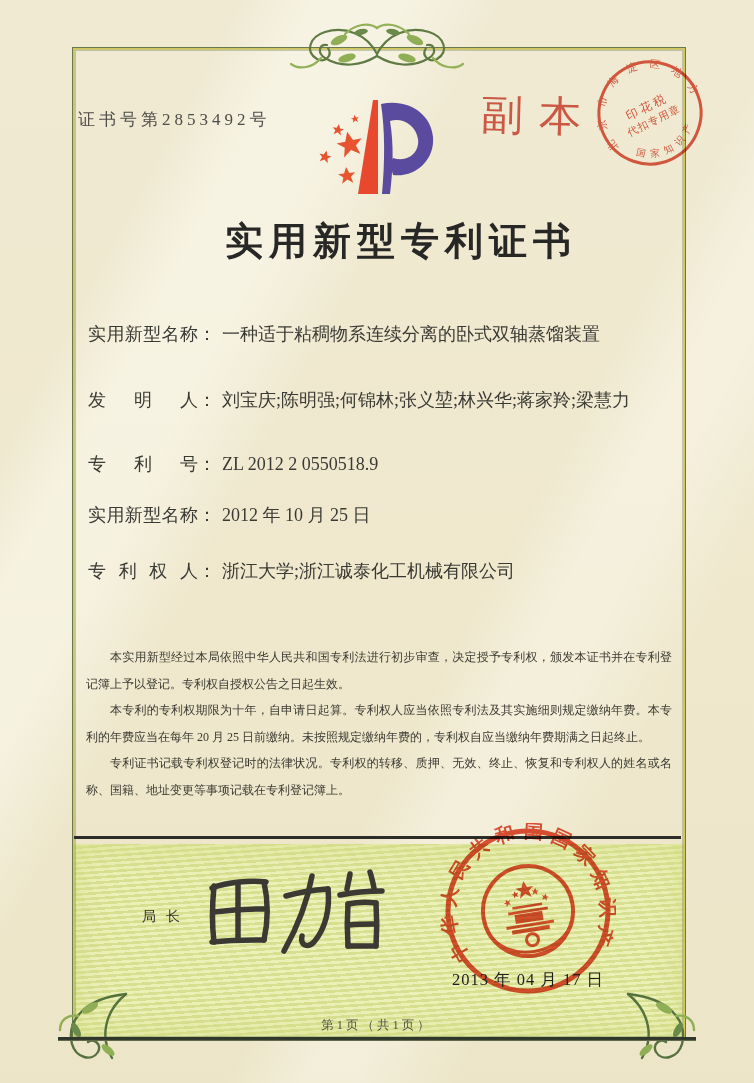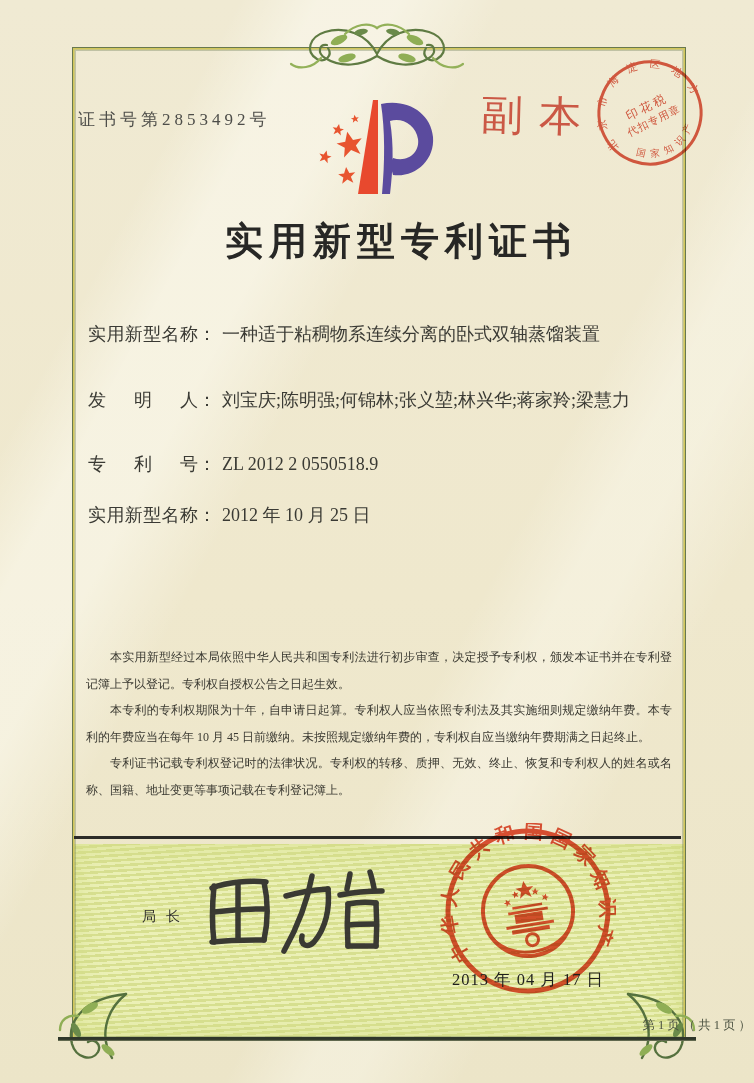--- a/index.html
+++ b/index.html
@@ -64,21 +64,21 @@
     position:absolute;left:142px;top:908px;
     font-size:14px;letter-spacing:10px;color:#33322e;
   }
   .signature{position:absolute;left:198px;top:856px;width:190px;height:108px;}
   .national-seal{position:absolute;left:440px;top:823px;width:176px;height:176px;mix-blend-mode:multiply;}
   .seal-date{
     position:absolute;left:440px;top:969px;width:176px;text-align:center;
     font-size:16.5px;letter-spacing:1px;color:#1f1f1d;
   }
   .footer{
-    position:absolute;left:0;top:1017px;width:754px;text-align:right;
+    position:absolute;left:0;top:1017px;width:754px;text-align:center;
     font-size:12.5px;letter-spacing:3px;color:#4c5342;
   }
   svg text{font-family:"Liberation Serif", serif;}
 </style>
 </head>
 <body>
 
 <div class="page">
 
   <svg width="0" height="0" style="position:absolute">
@@ -163,24 +163,27 @@
   </div>
   <div class="field f1">
     <span class="flabel">发明人</span><span class="fcolon">：</span><span class="fvalue">刘宝庆;陈明强;何锦林;张义堃;林兴华;蒋家羚;梁慧力</span>
   </div>
   <div class="field f2">
     <span class="flabel">专利号</span><span class="fcolon">：</span><span class="fvalue">ZL 2012 2 0550518.9</span>
   </div>
   <div class="field f3">
     <span class="flabel">实用新型名称</span><span class="fcolon">：</span><span class="fvalue">2012 年 10 月 25 日</span>
   </div>
+  <div class="field f4">
+    <span class="flabel">专利权人</span><span class="fcolon">：</span><span class="fvalue">浙江大学;浙江诚泰化工机械有限公司</span>
+  </div>
 
   <div class="paras">
     <p>本实用新型经过本局依照中华人民共和国专利法进行初步审查，决定授予专利权，颁发本证书并在专利登记簿上予以登记。专利权自授权公告之日起生效。</p>
-    <p>本专利的专利权期限为十年，自申请日起算。专利权人应当依照专利法及其实施细则规定缴纳年费。本专利的年费应当在每年 10 月 45 日前缴纳。未按照规定缴纳年费的，专利权自应当缴纳年费期满之日起终止。</p>
+    <p>本专利的专利权期限为十年，自申请日起算。专利权人应当依照专利法及其实施细则规定缴纳年费。本专利的年费应当在每年 20 月 25 日前缴纳。未按照规定缴纳年费的，专利权自应当缴纳年费期满之日起终止。</p>
     <p>专利证书记载专利权登记时的法律状况。专利权的转移、质押、无效、终止、恢复和专利权人的姓名或名称、国籍、地址变更等事项记载在专利登记簿上。</p>
   </div>
 
   <div class="divider"></div>
 
   <div class="director-title">局长</div>
   <svg class="signature" viewBox="0 0 190 108" aria-label="田力普">
     <g stroke="#2e2d2b" stroke-width="5.5" stroke-linecap="round" fill="none" opacity="0.93">
 
       <path d="M14,32 C30,26 52,24 68,26"></path>

